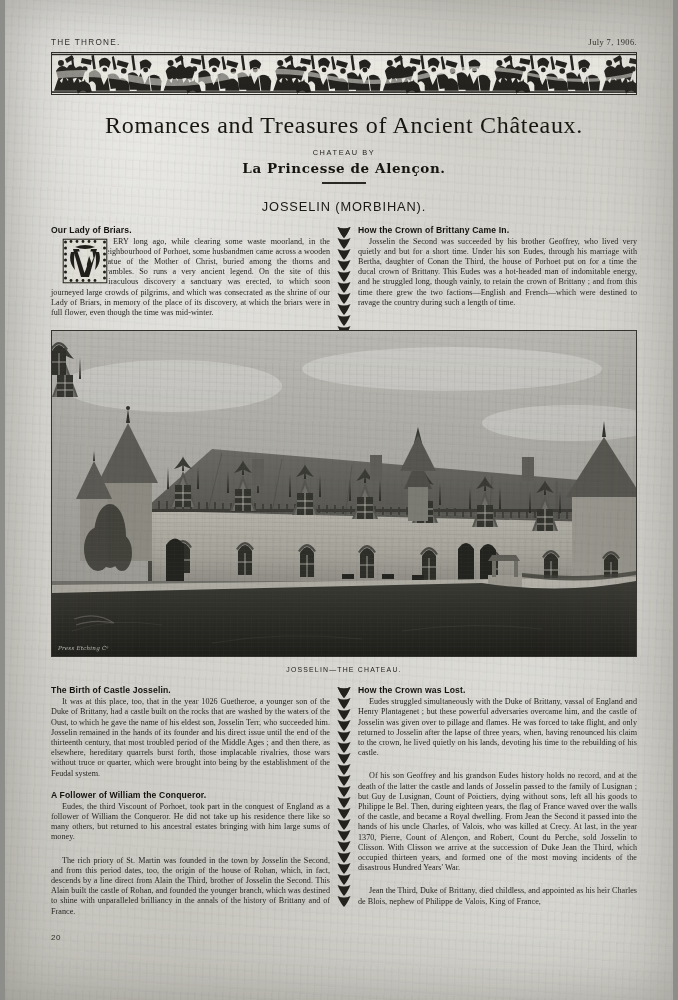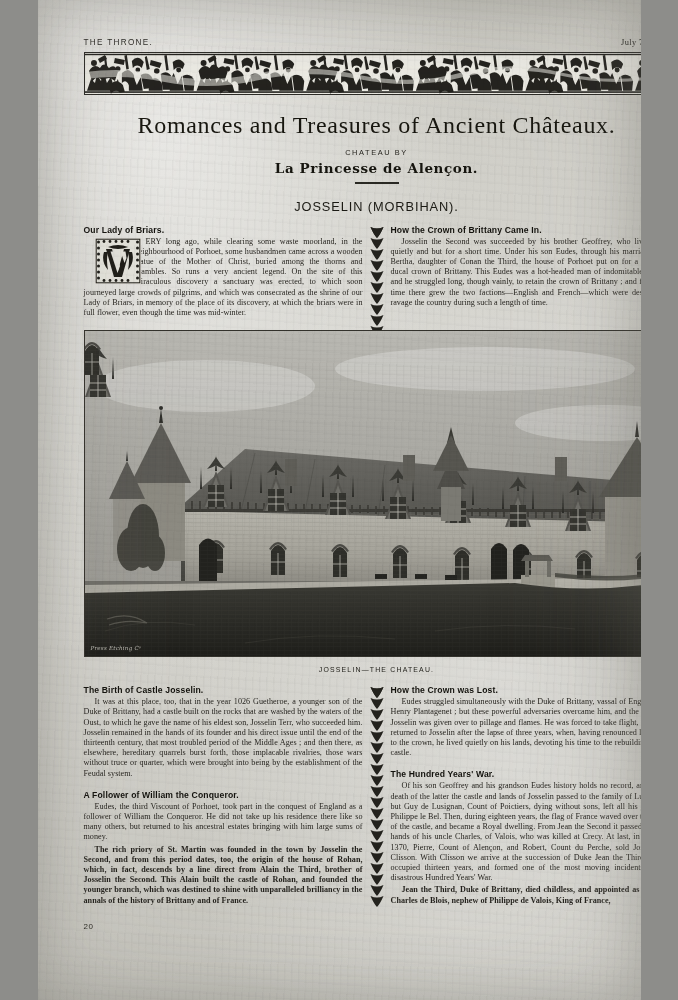--- a/index.html
+++ b/index.html
@@ -2,21 +2,21 @@
 <html><head>
 <meta charset="utf-8">
 <style>
   html, body {
     margin: 0;
     padding: 0;
     background: #8d8d8a;
   }
   .page {
     position: relative;
-    width: 603px;
+    width: 668px;
     height: 1000px;
     margin: 0 auto;
     background:
       radial-gradient(ellipse at 20% 12%, rgba(255,255,255,0.55) 0%, rgba(255,255,255,0) 45%),
       radial-gradient(ellipse at 78% 72%, rgba(255,255,255,0.35) 0%, rgba(255,255,255,0) 50%),
       linear-gradient(150deg, #d9d8d2 0%, #cfcec7 22%, #d6d5cf 48%, #c9c8c1 74%, #d2d1ca 100%);
     overflow: hidden;
     font-family: "Liberation Serif", serif;
     color: #1d1c19;
   }
@@ -160,21 +160,21 @@
   p.body {
     margin: 0;
     font-size: 8.15px;
     line-height: 10.2px;
     text-align: justify;
     text-indent: 11px;
     letter-spacing: .03px;
     color: #211f1a;
     hyphens: none;
   }
-  p.body + p.body { margin-top: 2px; font-weight: bold; }
+  p.body + p.body { margin-top: 13px; }
 
   
   .dropcap-para {
     text-indent: 0;
   }
   .dropcap {
     float: left;
     width: 46px;
     height: 46px;
     margin: 1px 5px 0 0;
@@ -651,21 +651,20 @@
               <use href="#chev2" y="187"></use>
             <use href="#chev2" y="198"></use>
               <use href="#chev2" y="209"></use>
           </g>
         </svg>
       </div>
 
       <div class="col">
         <h2 class="sec-head">How the Crown was Lost.</h2>
         <p class="body">Eudes struggled simultaneously with the Duke of Brittany, vassal of England and Henry Plantagenet ; but these powerful adversaries overcame him, and the castle of Josselin was given over to pillage and flames. He was forced to take flight, and only returned to Josselin after the lapse of three years, when, having renounced his claim to the crown, he lived quietly on his lands, devoting his time to the rebuilding of his castle.</p>
-        <h2 class="sec-head spaced">The Hundred Years' War.</h2>
         <p class="body">Of his son Geoffrey and his grandson Eudes history holds no record, and at the death of the latter the castle and lands of Josselin passed to the family of Lusignan ; but Guy de Lusignan, Count of Poictiers, dying without sons, left all his goods to Philippe le Bel. Then, during eighteen years, the flag of France waved over the walls of the castle, and became a Royal dwelling. From Jean the Second it passed into the hands of his uncle Charles, of Valois, who was killed at Crecy. At last, in the year 1370, Pierre, Count of Alençon, and Robert, Count du Perche, sold Josselin to Clisson. With Clisson we arrive at the succession of Duke Jean the Third, which occupied thirteen years, and formed one of the most moving incidents of the disastrous Hundred Years' War.</p>
         <p class="body">Jean the Third, Duke of Brittany, died childless, and appointed as his heir Charles de Blois, nephew of Philippe de Valois, King of France,</p>
       </div>
     </div>
 
     <div class="folio">20</div>
 
   </div>
 </div>
 

